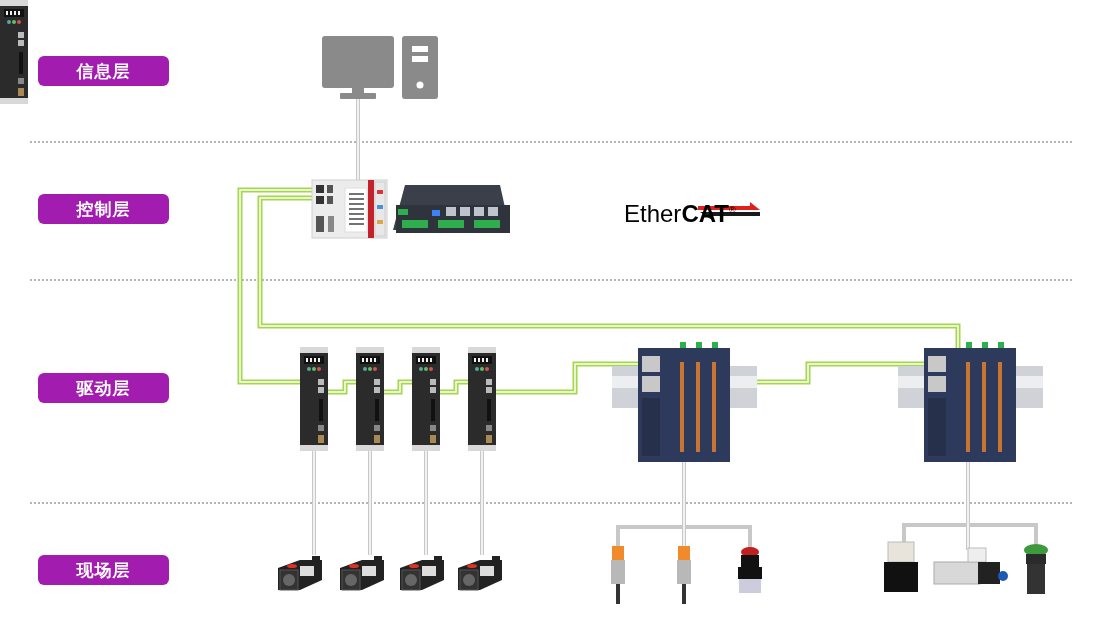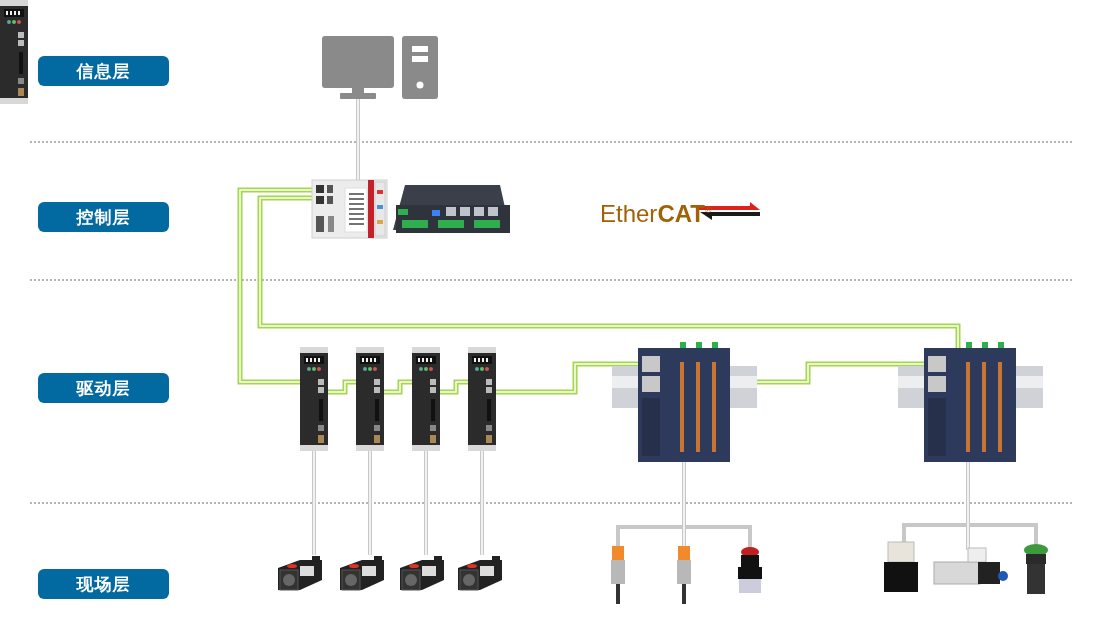--- a/index.html
+++ b/index.html
@@ -1,29 +1,29 @@
 <!DOCTYPE html>
 <html><head>
 <meta charset="utf-8">
 <style>
   html,body{margin:0;padding:0;background:#ffffff;}
   body{width:1100px;height:630px;position:relative;overflow:hidden;font-family:"DejaVu Sans",sans-serif;}
-  .layer-label{position:absolute;left:38px;width:131px;height:30px;border-radius:6px;background:#0369a1;color:#fff;font-size:17px;font-weight:bold;display:flex;align-items:center;justify-content:center;letter-spacing:1px;}
+  .layer-label{position:absolute;left:38px;width:131px;height:30px;border-radius:6px;background:#a21caf;color:#fff;font-size:17px;font-weight:bold;display:flex;align-items:center;justify-content:center;letter-spacing:1px;}
   .divider{position:absolute;left:30px;width:1042px;height:0;border-top:2px dotted #b5b5b5;}
   svg{position:absolute;left:0;top:0;}
-  .ethercat{position:absolute;left:600px;top:200px;font-family:"Liberation Sans",sans-serif;font-size:24px;color:#a16207;}
+  .ethercat{position:absolute;left:624px;top:200px;font-family:"Liberation Sans",sans-serif;font-size:24px;color:#000000;}
   .ethercat b{font-weight:900;}
 </style>
 </head>
 <body>
 
 <div class="layer-label" style="top:56px">信息层</div>
-<div class="layer-label" style="top:202px">控制层</div>
+<div class="layer-label" style="top:194px">控制层</div>
 <div class="layer-label" style="top:373px">驱动层</div>
-<div class="layer-label" style="top:569px">现场层</div>
+<div class="layer-label" style="top:555px">现场层</div>
 
 <div class="divider" style="top:141px"></div>
 <div class="divider" style="top:279px"></div>
 <div class="divider" style="top:502px"></div>
 
 <svg width="1100" height="630" viewBox="0 0 1100 630">
 
   <g stroke="#c8c8c8" stroke-width="4" fill="none">
     <line x1="358" y1="95" x2="358" y2="185"></line>
     <line x1="314" y1="450" x2="314" y2="555"></line>

